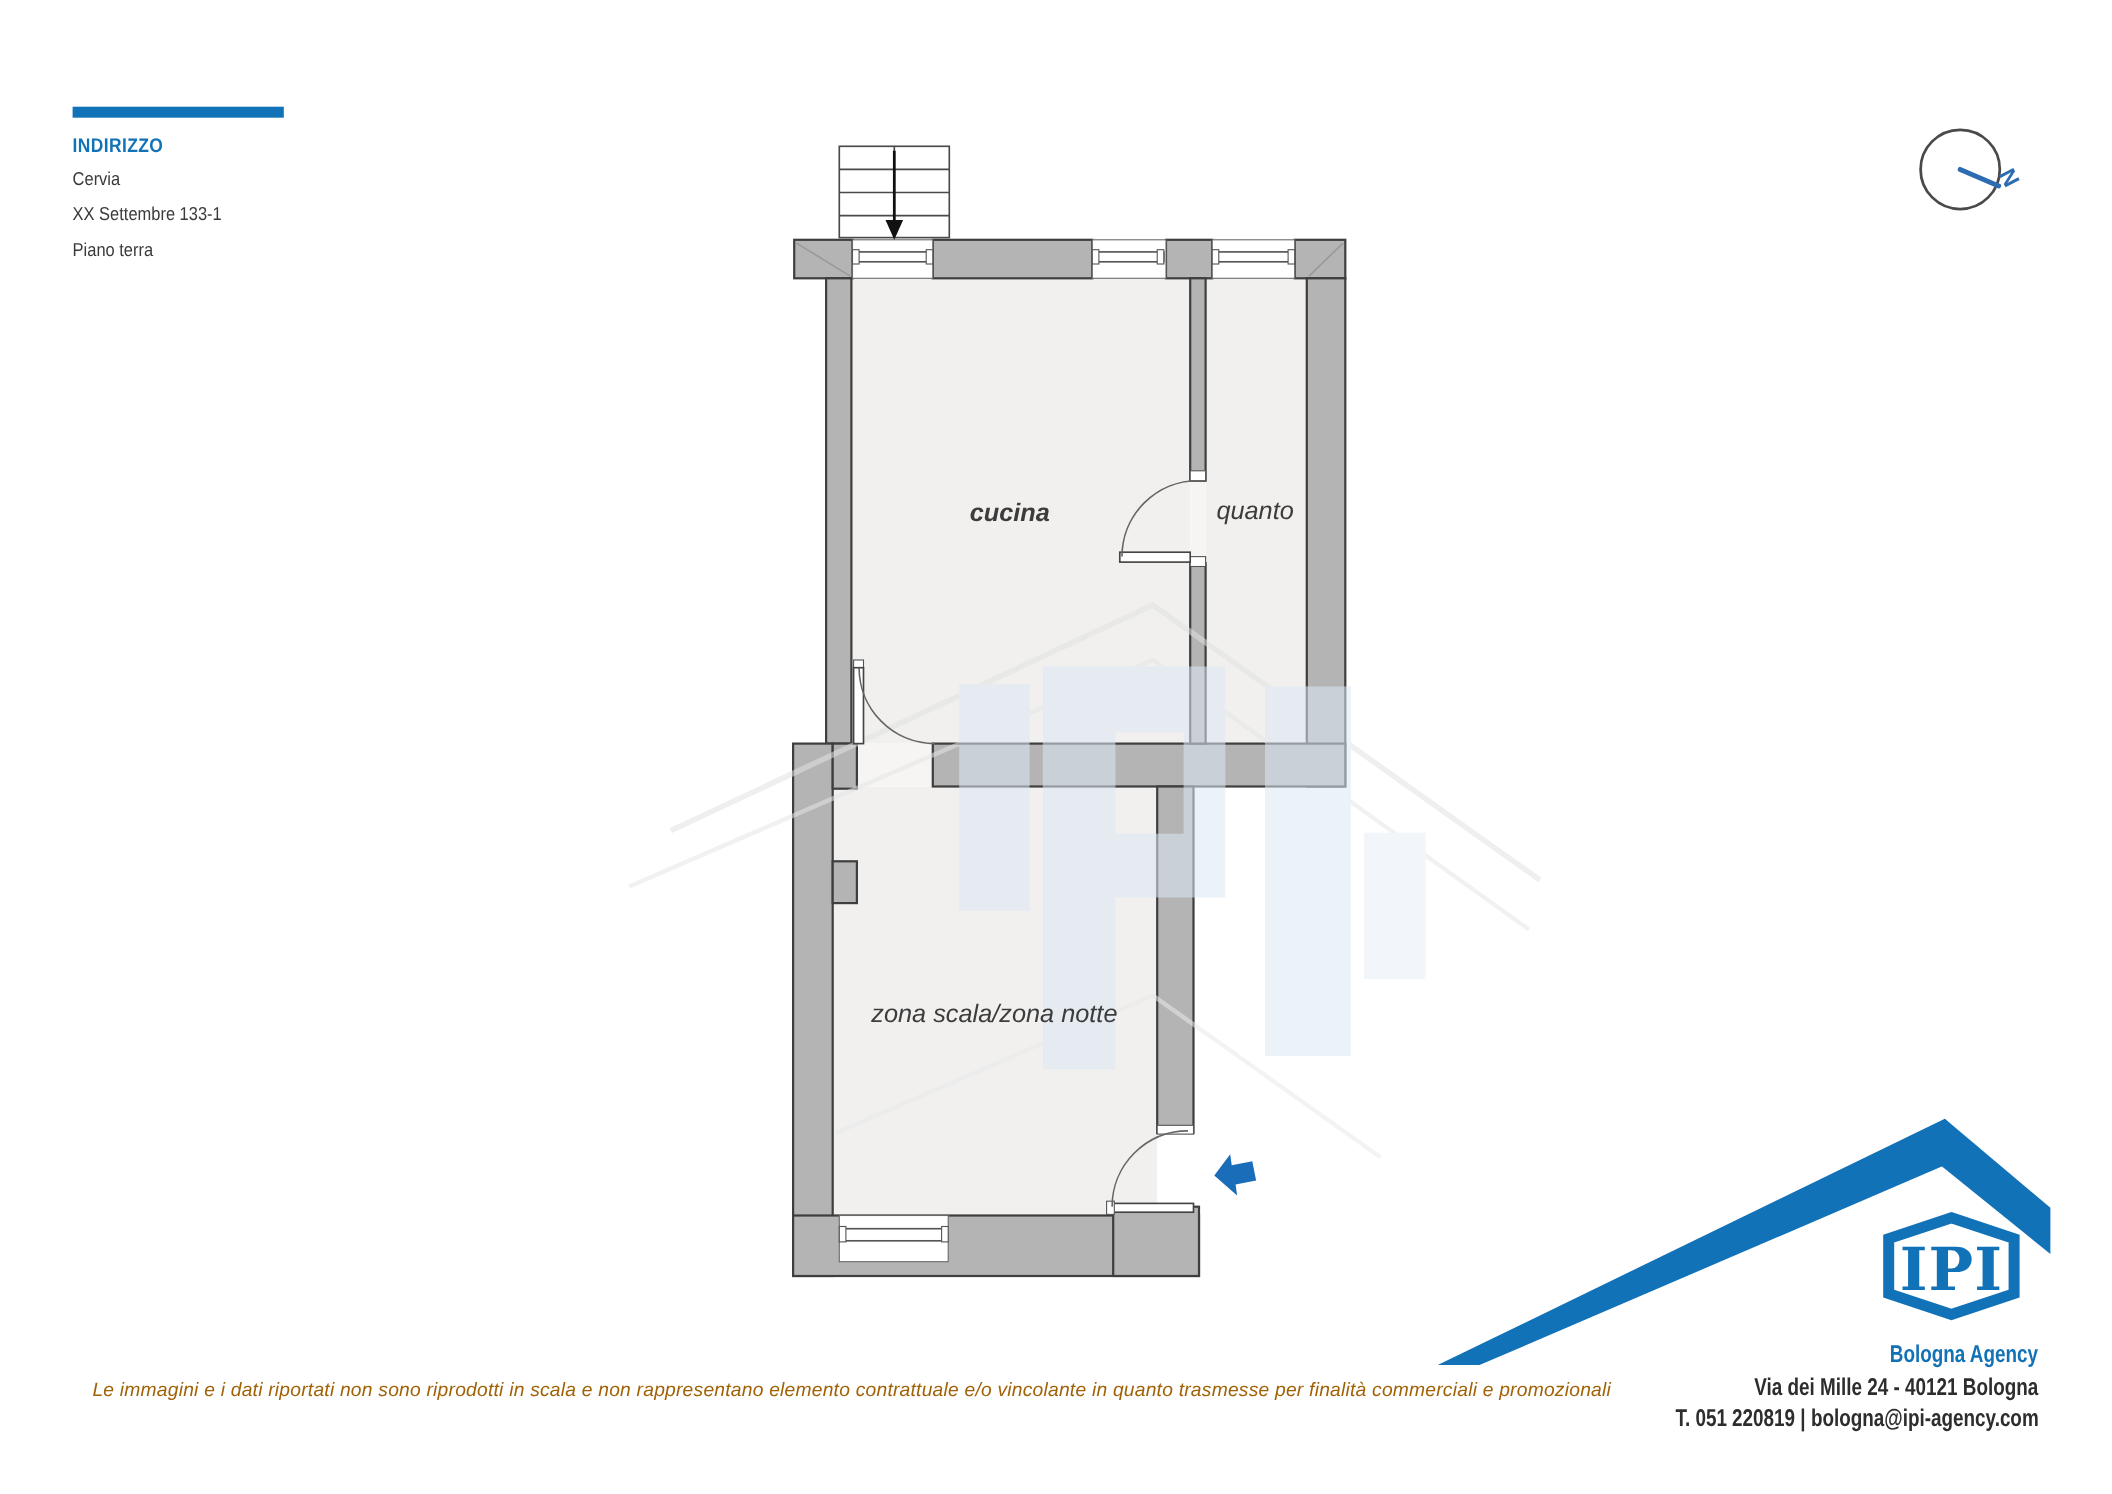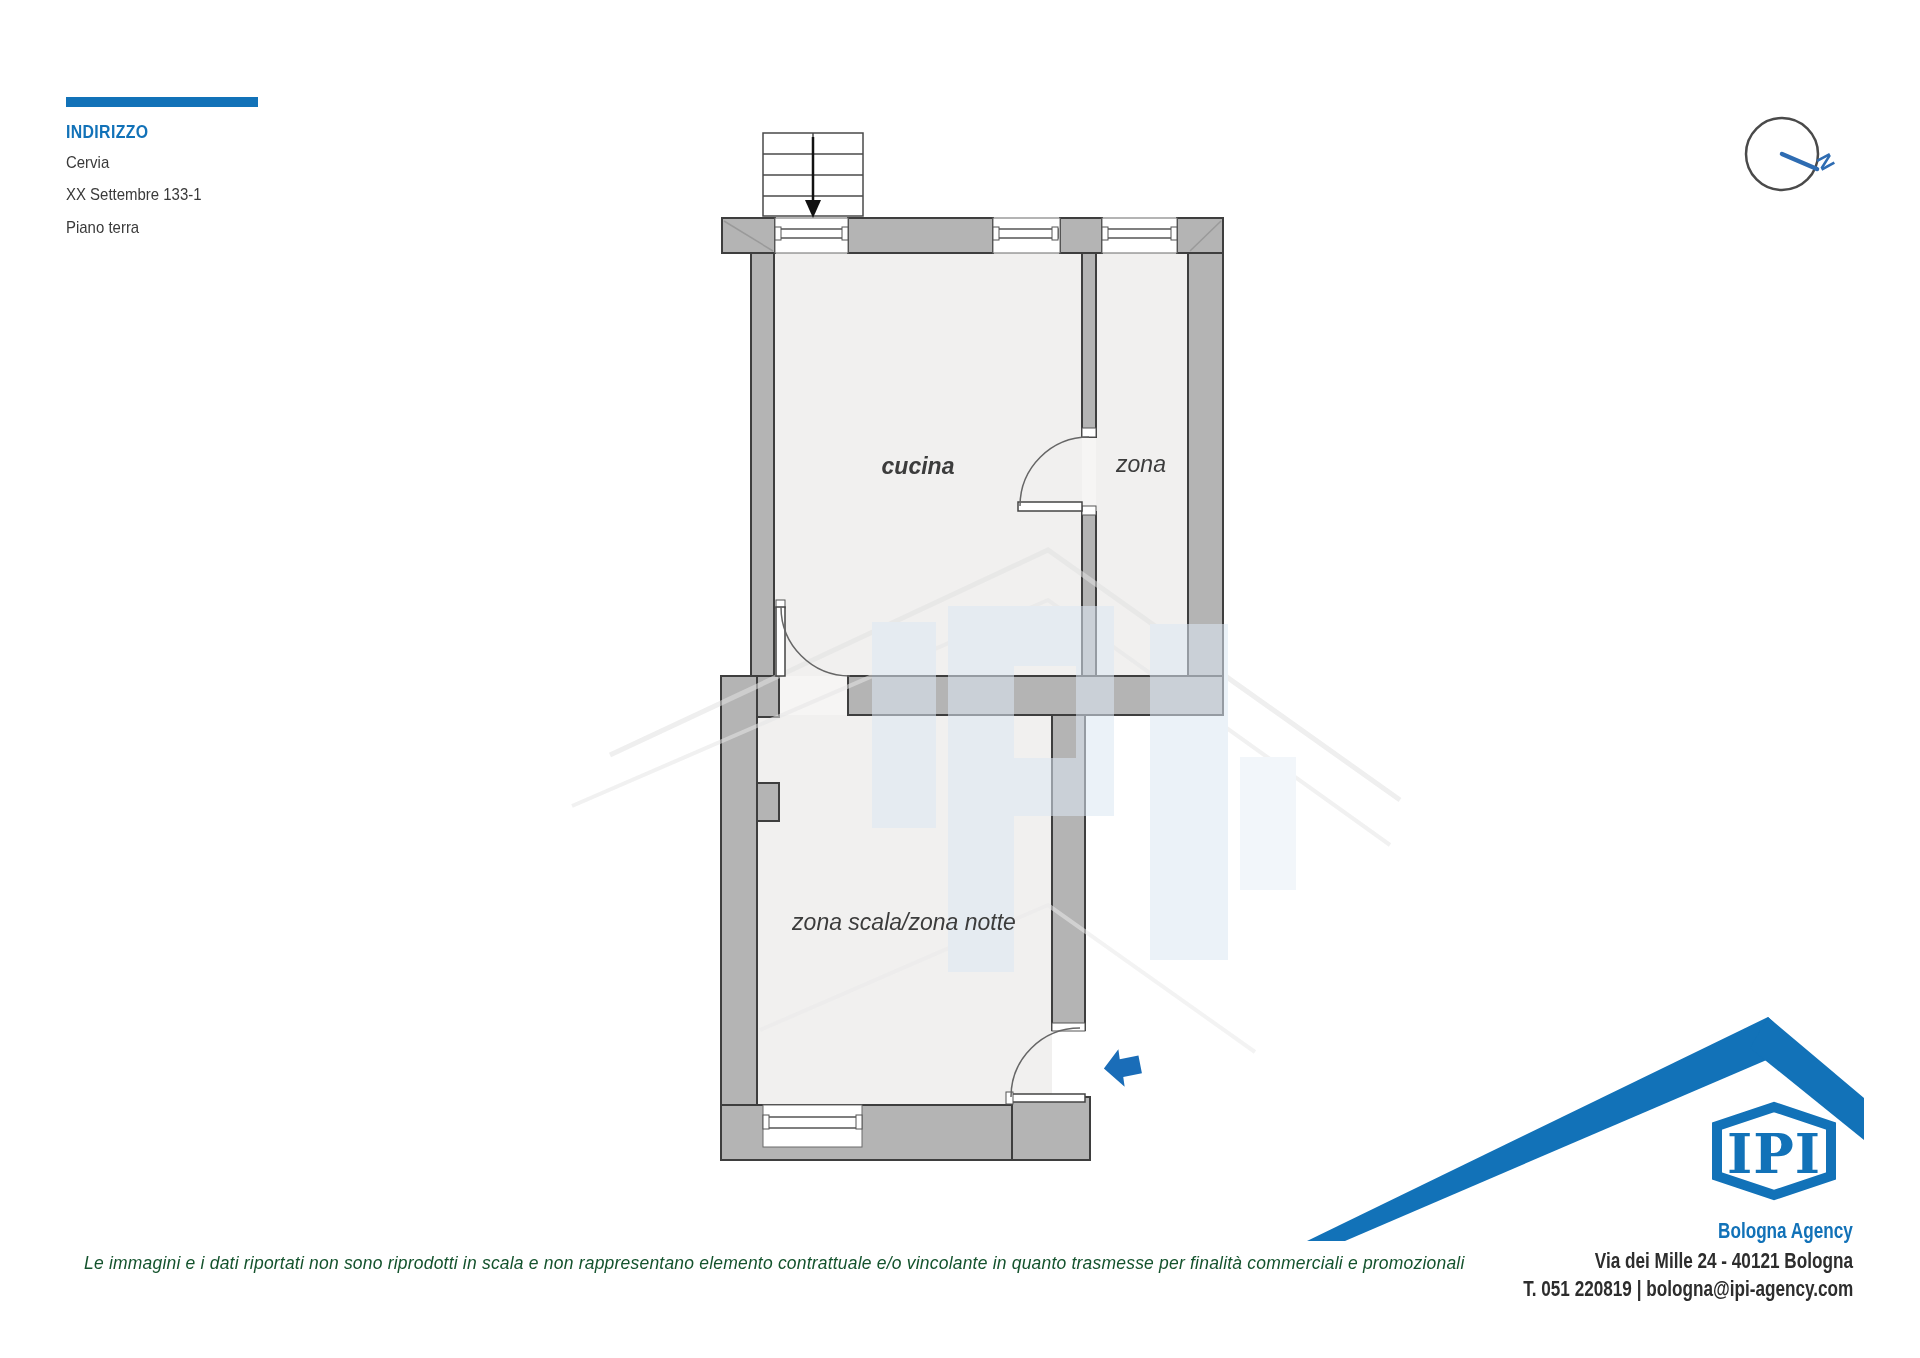--- a/index.html
+++ b/index.html
@@ -23,21 +23,21 @@
   
   .north{left:1818px;top:150px;font-size:21px;font-weight:bold;color:#2e6cb2;
          transform:rotate(62deg);}
   
   .ftr{right:67px;text-align:right;font-weight:bold;white-space:nowrap;
        transform:scaleX(.78);transform-origin:right center;}
   .ftr-agency{top:1218px;font-size:22px;color:#1272b8;}
   .ftr-address{top:1248px;font-size:22px;color:#2d2d2d;}
   .ftr-contact{top:1276px;font-size:22px;color:#2d2d2d;}
   
-  .disclaimer{left:84px;top:1253px;font-size:17.5px;font-style:italic;color:#14532d;
+  .disclaimer{left:84px;top:1253px;font-size:17.5px;font-style:italic;color:#a16207;
               letter-spacing:.2px;white-space:nowrap;}
 </style>
 </head>
 <body>
 
 <div class="page">
 
   <svg width="1920" height="1358" viewBox="0 0 1920 1358">
 
     <g>
@@ -166,21 +166,21 @@
 
   <div class="abs hdr-bar"></div>
   <div class="abs hdr-label">INDIRIZZO</div>
   <div class="abs hdr-line hdr-city">Cervia</div>
   <div class="abs hdr-line hdr-street">XX Settembre 133-1</div>
   <div class="abs hdr-line hdr-floor">Piano terra</div>
 
   <div class="abs north">N</div>
 
   <div class="abs room-label lbl-cucina">cucina</div>
-  <div class="abs room-label lbl-bagno">zona</div>
+  <div class="abs room-label lbl-bagno">quanto</div>
   <div class="abs room-label lbl-zona">zona scala/zona notte</div>
 
   <div class="abs ftr ftr-agency">Bologna Agency</div>
   <div class="abs ftr ftr-address">Via dei Mille 24 - 40121 Bologna</div>
   <div class="abs ftr ftr-contact">T. 051 220819 | bologna@ipi-agency.com</div>
 
   <div class="abs disclaimer">Le immagini e i dati riportati non sono riprodotti in scala e non rappresentano elemento contrattuale e/o vincolante in quanto trasmesse per finalità commerciali e promozionali</div>
 </div>
 
 </body></html>

